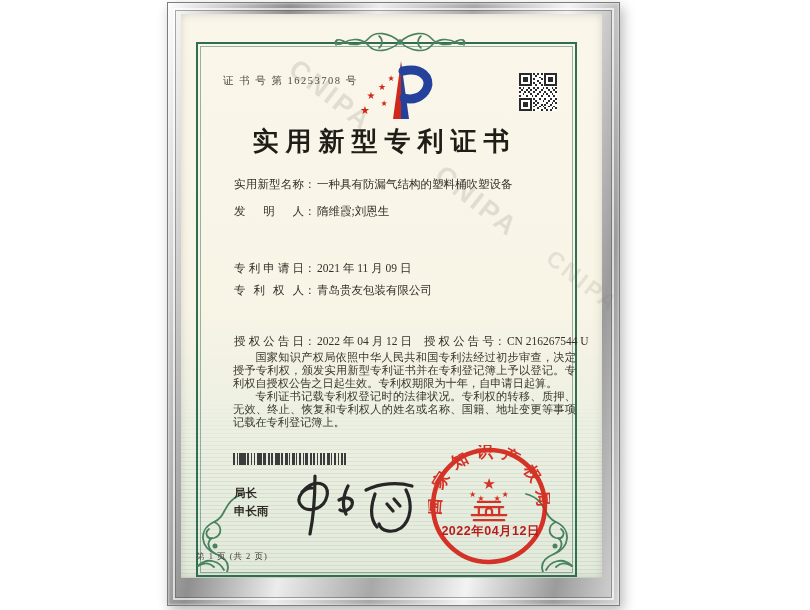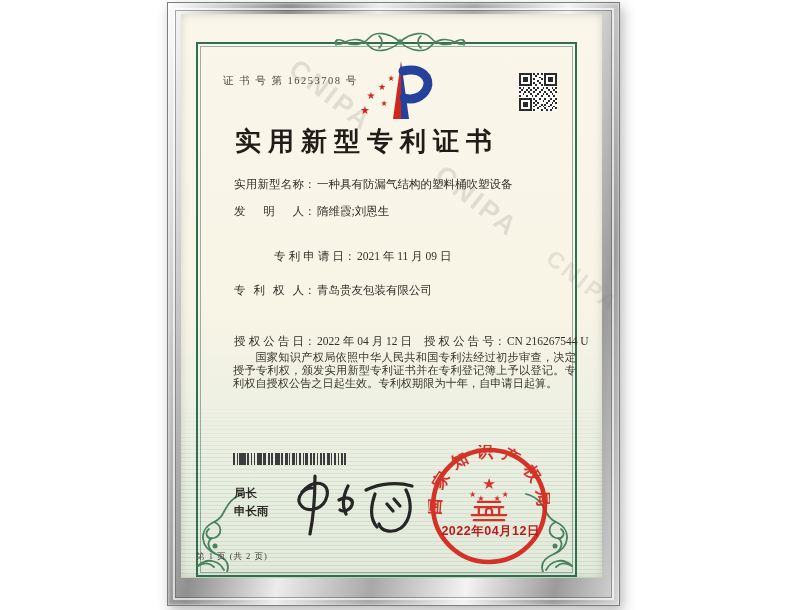--- a/index.html
+++ b/index.html
@@ -27,22 +27,22 @@
   .ornament-top{position:absolute;left:329px;top:29px;}
   .flourish{position:absolute;}
   .flourish.br{transform:scaleX(-1);}
   
   .wm{position:absolute;font:700 27px "Liberation Sans","DejaVu Sans",sans-serif;
       color:rgba(125,125,118,.20);transform:rotate(38deg);letter-spacing:3px;user-select:none;}
   
   .cert-no{position:absolute;left:223px;top:74px;font-size:10.5px;color:#4f4b42;letter-spacing:1.5px;}
   .logo{position:absolute;left:356px;top:57px;}
   .qr{position:absolute;left:519px;top:73px;}
-  .title{position:absolute;left:196px;top:124px;width:377px;
-     font-size:26px;font-weight:600;color:#201d18;letter-spacing:7px;margin-left:39px;}
+  .title{position:absolute;left:196px;top:124px;width:377px;text-align:center;
+     font-size:26px;font-weight:600;color:#201d18;letter-spacing:7px;}
   
   .frow{position:absolute;left:234px;font-size:11.5px;color:#33302a;line-height:16px;white-space:nowrap;}
   .flt{display:inline-block;width:70px;text-align-last:justify;text-align:justify;vertical-align:top;}
   .fc{display:inline-block;width:13px;vertical-align:top;}
   .fv{vertical-align:top;}
   .frow.addr{white-space:normal;width:345px;}
   .frow.addr .fv{display:inline-block;width:255px;line-height:17px;}
   .pair2{margin-left:12px;}
   
   .body-text{position:absolute;left:233px;top:351px;width:343px;font-size:11.2px;
@@ -151,32 +151,33 @@
   </svg>
 
   <div class="title">实用新型专利证书</div>
 
   <div class="frow" style="top:176px;">
     <span class="flt">实用新型名称</span><span class="fc">：</span><span class="fv">一种具有防漏气结构的塑料桶吹塑设备</span>
   </div>
   <div class="frow" style="top:203px;">
     <span class="flt">发明人</span><span class="fc">：</span><span class="fv">隋维霞;刘恩生</span>
   </div>
-  <div class="frow" style="top:248px;margin-left:40px;">
+  <div class="frow" style="top:260px;">
     <span class="flt">专利申请日</span><span class="fc">：</span><span class="fv">2021 年 11 月 09 日</span>
   </div>
   <div class="frow" style="top:282px;">
     <span class="flt">专利权人</span><span class="fc">：</span><span class="fv">青岛贵友包装有限公司</span>
   </div>
   <div class="frow" style="top:333px;">
     <span class="flt">授权公告日</span><span class="fc">：</span><span class="fv">2022 年 04 月 12 日</span><span class="pair2"><span class="flt">授权公告号</span><span class="fc">：</span><span class="fv">CN 216267544 U</span></span>
   </div>
 
   <div class="body-text">
     <p>国家知识产权局依照中华人民共和国专利法经过初步审查，决定授予专利权，颁发实用新型专利证书并在专利登记簿上予以登记。专利权自授权公告之日起生效。专利权期限为十年，自申请日起算。</p>
+    <p>专利证书记载专利权登记时的法律状况。专利权的转移、质押、无效、终止、恢复和专利权人的姓名或名称、国籍、地址变更等事项记载在专利登记簿上。</p>
   </div>
 
   <div class="barcode"></div>
   <div class="signer-title">局长</div>
   <div class="signer-name">申长雨</div>
 
   <svg class="signature" width="152" height="76" viewBox="0 0 152 76">
     <g fill="none" stroke="#262626" stroke-width="3.2" stroke-linecap="round">
       <path d="M20 26 C32 12 48 16 45 30 C42 44 24 48 18 38 C14 31 22 22 30 22"></path>
       <path d="M33 10 C33 28 32 48 28 68"></path>

